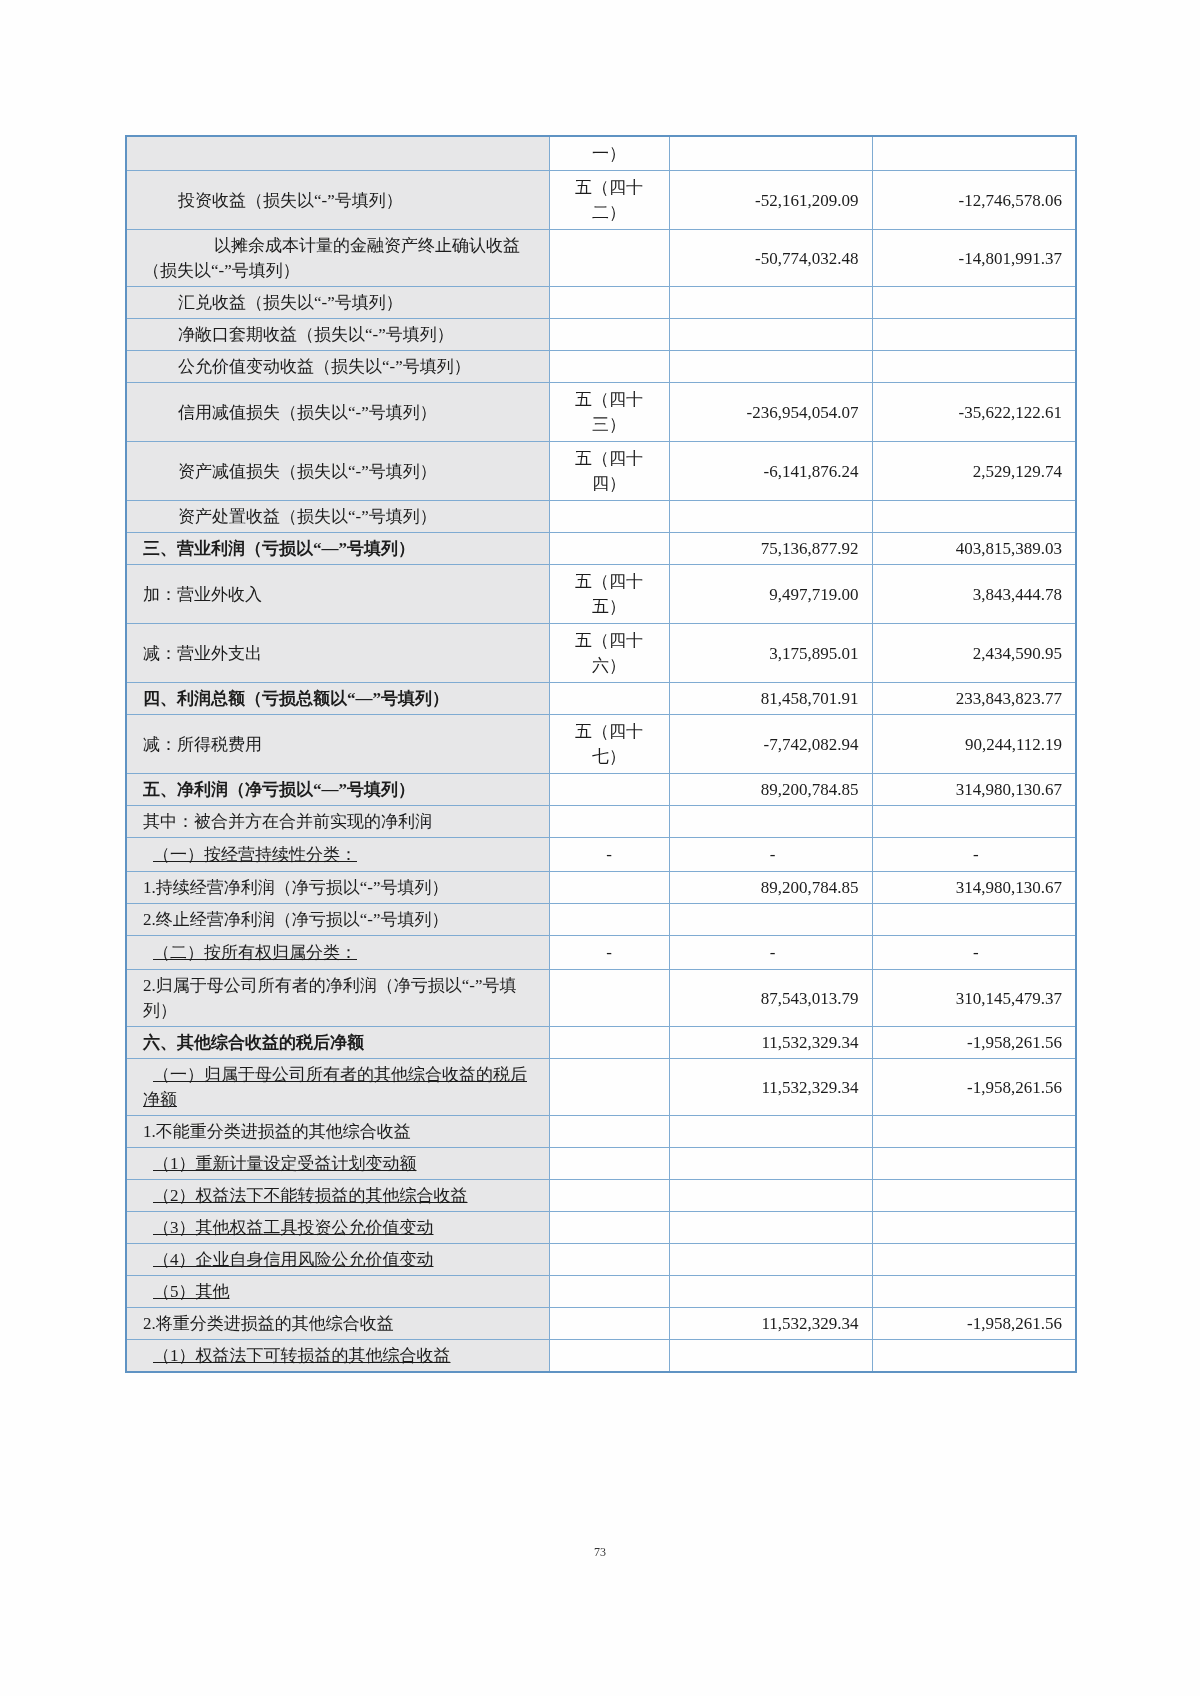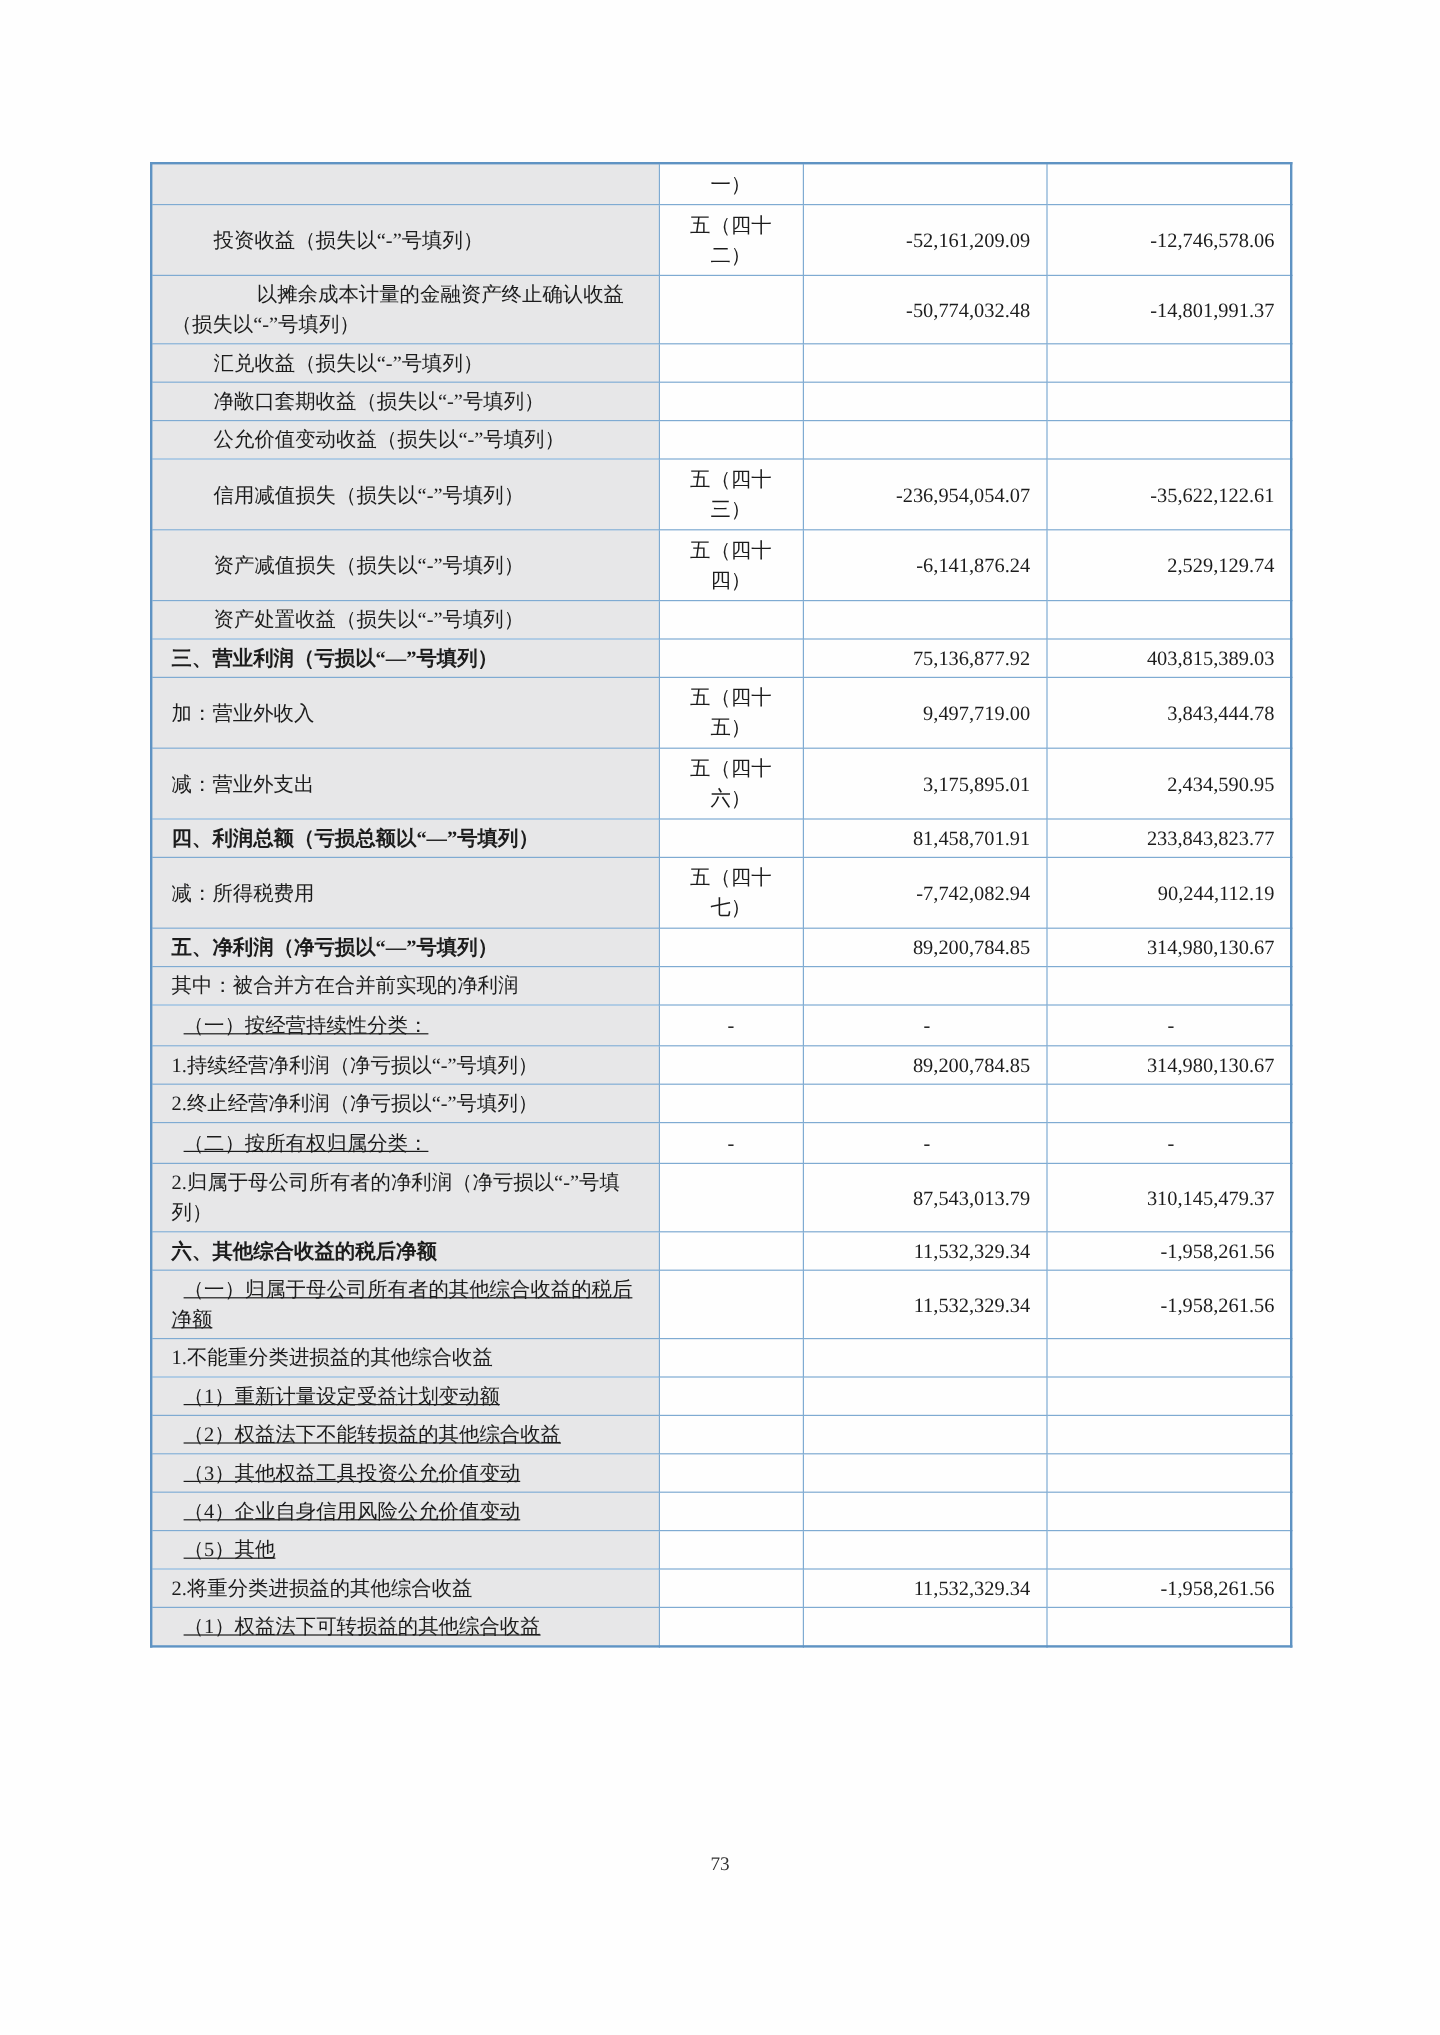--- a/index.html
+++ b/index.html
@@ -24,21 +24,21 @@
   td.note{text-align:center;white-space:pre-line;padding:4px 4px;}
   td.amt{text-align:right;padding-right:13px;font-variant-numeric:tabular-nums;}
   td.amt.center{text-align:center;padding-right:4px;}
   .bold{font-weight:bold;}
   .ind0{text-indent:0;}
   .ind1{text-indent:10px;text-decoration:underline;}
   .ind2{text-indent:35px;}
   .ind3{text-indent:71px;}
   .pagenum{
     position:absolute;top:1545px;left:0;width:100%;
-    text-align:center;font-size:16px;color:#333;
+    text-align:center;font-size:12px;color:#333;
   }
 </style>
 </head>
 <body>
 
 <div class="sheet">
   <table class="fin">
     <colgroup>
       <col style="width:423px">
         <col style="width:120px">

